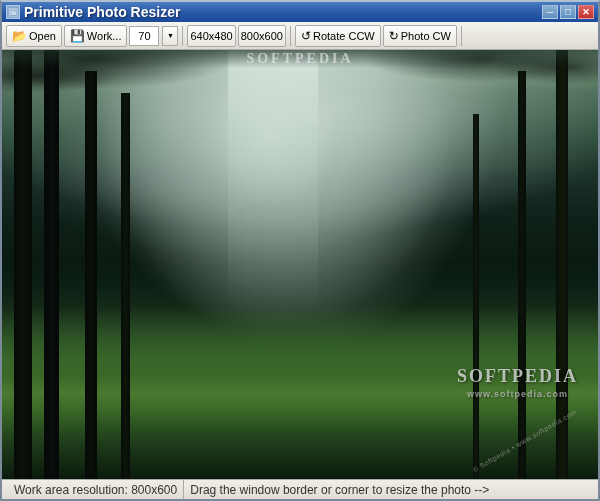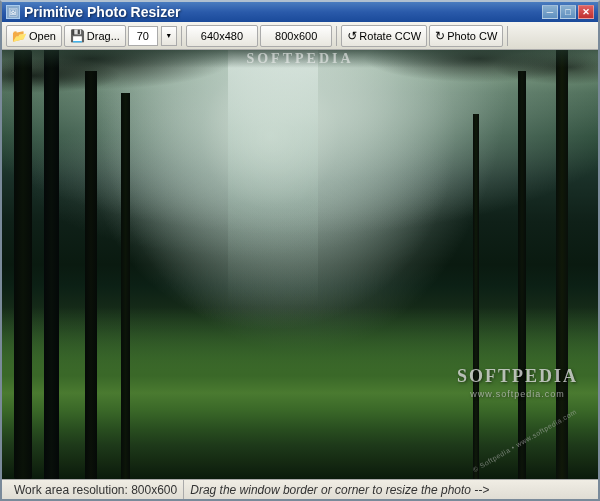--- a/index.html
+++ b/index.html
@@ -139,21 +139,21 @@
       cursor: pointer;
       display: flex;
       align-items: center;
       justify-content: center;
       font-size: 8px;
     }
 
     .resolution-btn {
       display: flex;
       align-items: center;
-      padding: 2px 14px;
+      padding: 2px 2px;
       background: linear-gradient(to bottom, #fefefe, #e8e6de);
       border: 1px solid #aaa;
       border-radius: 2px;
       cursor: pointer;
       font-size: 11px;
       height: 22px;
     }
 
     
     .image-container {
@@ -336,21 +336,21 @@
       font-size: 18px;
       font-weight: bold;
       letter-spacing: 2px;
       text-shadow: 1px 1px 3px rgba(0,0,0,0.5);
     }
 
     .softpedia-watermark-sub {
       display: block;
       font-size: 9px;
       font-family: Arial, sans-serif;
-      font-weight: normal;
+      font-weight: bold;
       letter-spacing: 1px;
       color: rgba(200, 200, 200, 0.7);
       text-align: center;
       margin-top: 2px;
     }
 
     .copyright-text {
       position: absolute;
       bottom: 65px;
       right: 20px;
@@ -381,21 +381,20 @@
       padding: 0 6px;
       border-right: 1px solid #aaa;
       height: 100%;
       display: flex;
       align-items: center;
     }
 
     .status-item:last-child {
       border-right: none;
       flex: 1;
-      font-style: italic;
     }
 
     
     .softpedia-banner {
       position: absolute;
       top: 0;
       right: 0;
       left: 0;
       height: 18px;
       display: flex;
@@ -428,21 +427,21 @@
 
   <div class="toolbar">
 
     <button class="toolbar-btn">
       <span class="toolbar-icon">📂</span>
       <span>Open</span>
     </button>
 
     <button class="toolbar-btn">
       <span class="toolbar-icon">💾</span>
-      <span>Drag...</span>
+      <span>Work...</span>
     </button>
 
     <div class="quality-group">
       <input class="quality-input" type="text" value="70" style="">
       <div class="quality-dropdown">▾</div>
     </div>
 
     <div class="toolbar-separator"></div>
 
     <button class="resolution-btn">640x480</button>

